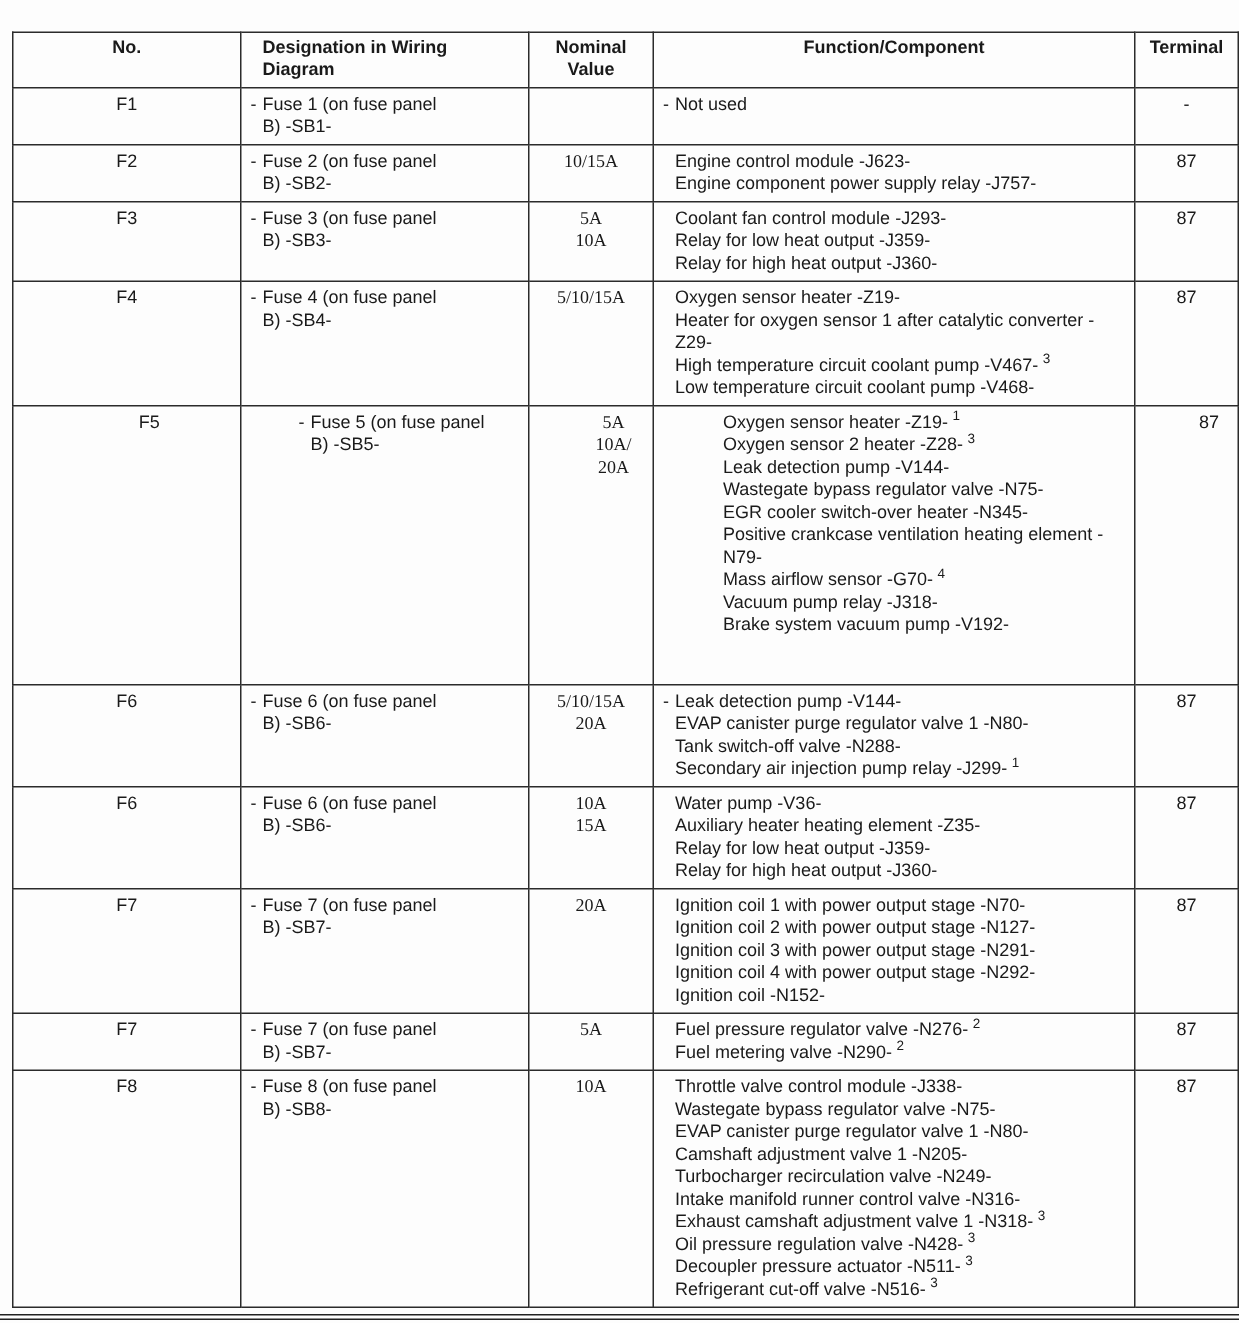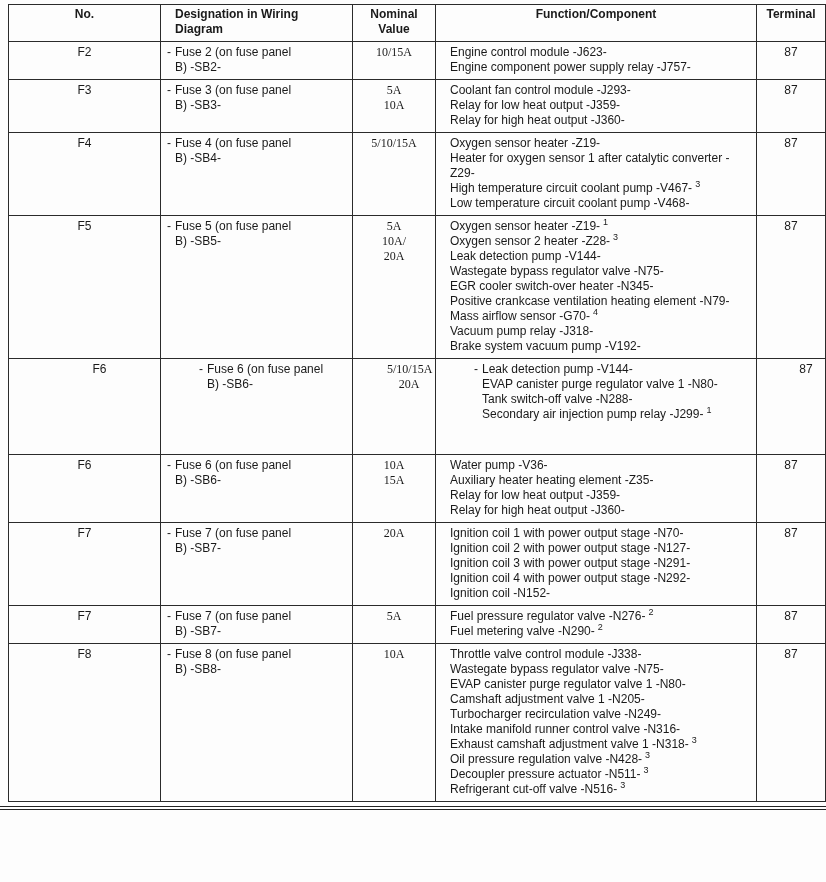--- a/index.html
+++ b/index.html
@@ -13,20 +13,21 @@
     width: 826px;
     min-height: 882px;
     padding: 4px 0 0 8px;
     background: #fdfdfd;
   }
   table {
     border-collapse: collapse;
     width: 784px;
     table-layout: fixed;
     font-size: 12px;
+    margin-top: 17px;
   }
   th, td {
     border: 1px solid #2b2b2b;
     vertical-align: top;
     padding: 3px 4px 4px 4px;
     line-height: 15px;
   }
   th {
     font-weight: bold;
     text-align: center;
@@ -71,20 +72,39 @@
       <tr>
         <th class="col-no">No.</th>
         <th class="col-des">Designation in Wiring Diagram</th>
         <th class="col-nom">Nominal Value</th>
         <th class="col-fun">Function/Component</th>
         <th class="col-ter">Terminal</th>
       </tr>
     </thead>
     <tbody id="tbody">
         <tr>
+          <td class="col-no cell-no">F1</td>
+          <td class="col-des">
+            <div class="cellflex">
+              <span class="dash">-</span>
+              <span class="destext">Fuse 1 (on fuse panel B) -SB1-</span>
+            </div>
+          </td>
+          <td class="col-nom"></td>
+          <td class="col-fun">
+            <div class="cellflex">
+              <span class="dash">-</span>
+              <div class="funlines">
+                <div class="funline">Not used</div>
+              </div>
+            </div>
+          </td>
+          <td class="col-ter">-</td>
+        </tr>
+        <tr>
           <td class="col-no cell-no">F2</td>
           <td class="col-des">
             <div class="cellflex">
               <span class="dash">-</span>
               <span class="destext">Fuse 2 (on fuse panel B) -SB2-</span>
             </div>
           </td>
           <td class="col-nom">
             <div class="nomline">10/15A</div>
           </td>

